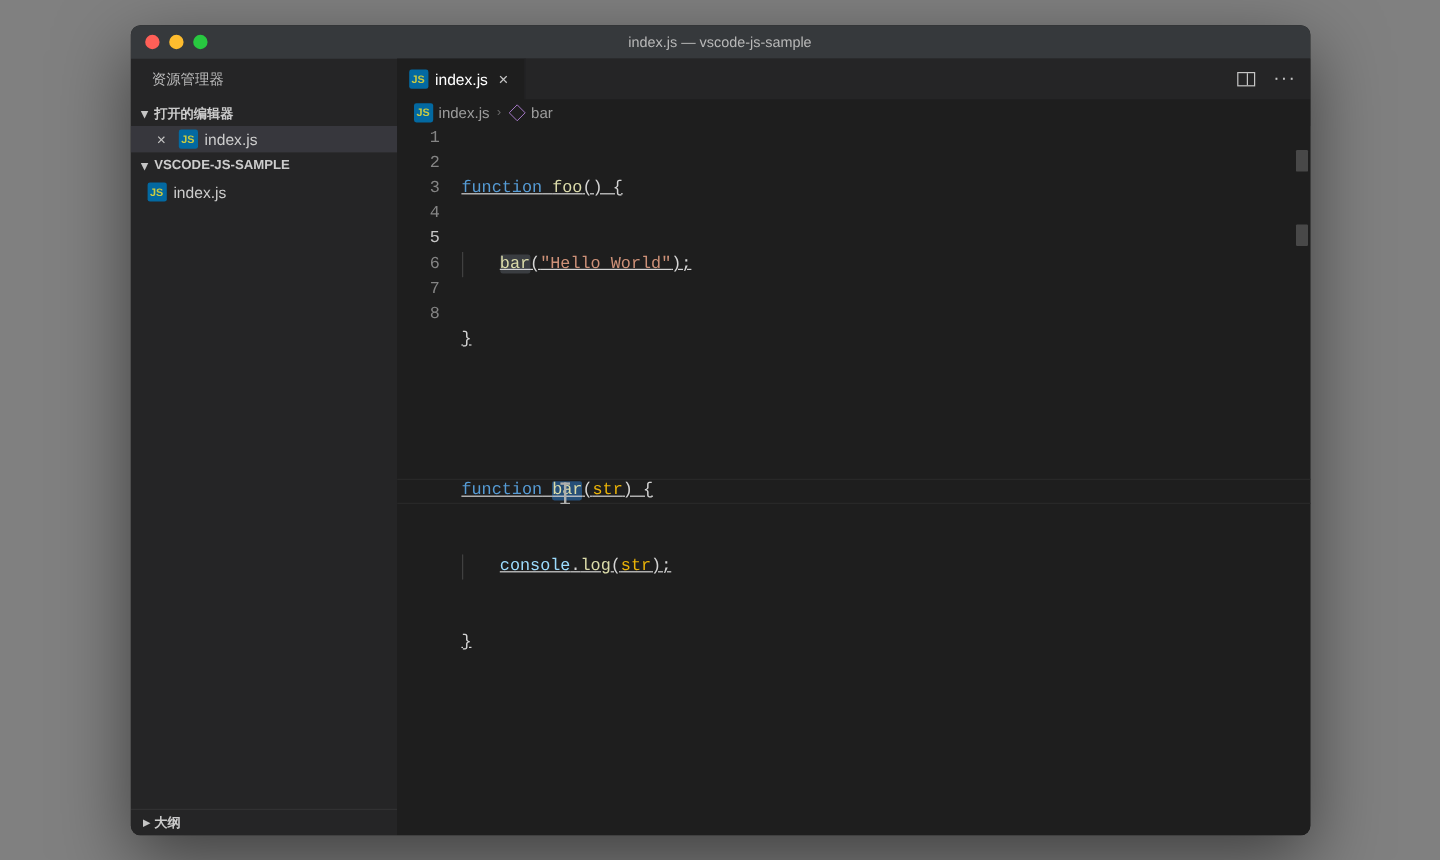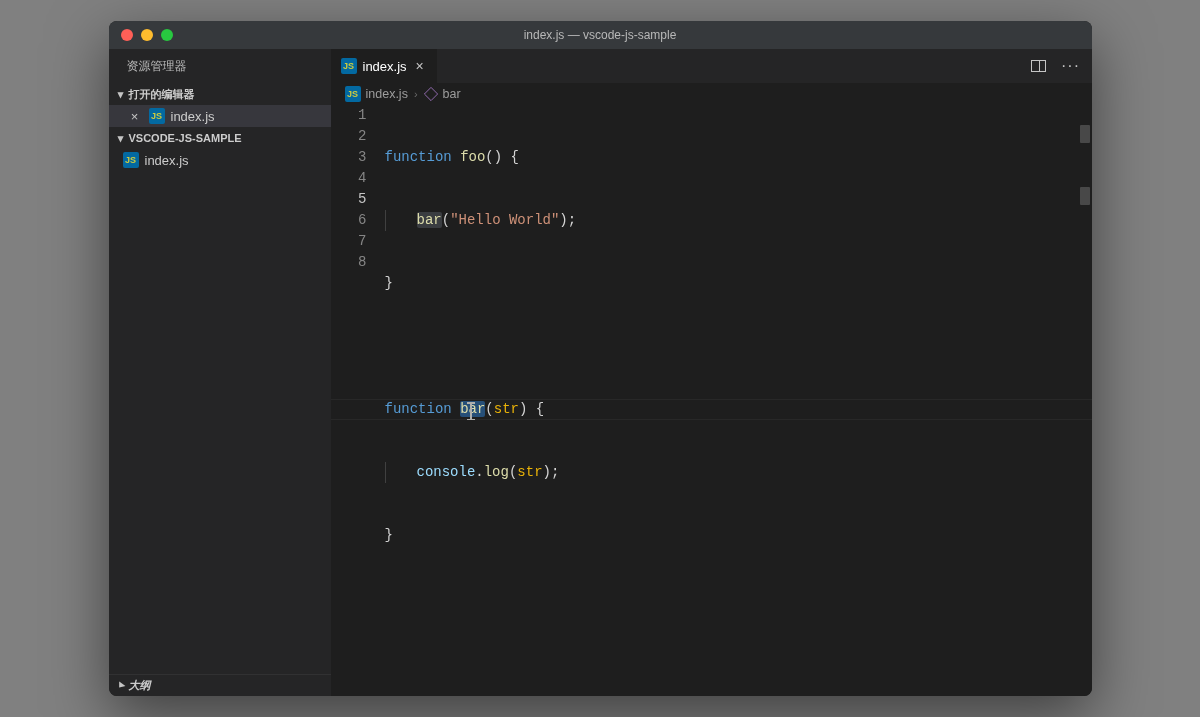--- a/index.html
+++ b/index.html
@@ -115,21 +115,20 @@
     font-weight: 700;
     display: inline-flex;
     align-items: center;
     justify-content: center;
     border-radius: 2px;
   }
   .filename { color: #cccccc; }
   .sidebar-spacer { flex: 1; }
   .section-header.bottom {
     border-top: 1px solid rgba(255,255,255,0.06);
-    font-style: italic;
   }
   
   .editor-area {
     flex: 1;
     background: #1e1e1e;
     display: flex;
     flex-direction: column;
     position: relative;
     min-width: 0;
   }
@@ -213,21 +212,21 @@
     user-select: none;
   }
   .gutter .ln { height: 21px; }
   .gutter .ln.current { color: #c6c6c6; }
   .code {
     flex: 1;
     position: relative;
     white-space: pre;
     color: #d4d4d4;
   }
-  .code .line { height: 21px; position: relative; }
+  .code .line { height: 21px; position: relative; text-decoration: underline; }
   .code .line.current::before {
     content: '';
     position: absolute;
     left: -54px; right: -40px; top: 0; bottom: 0;
     border-top: 1px solid #282828;
     border-bottom: 1px solid #282828;
     pointer-events: none;
   }
   .indent-guide {
     position: absolute;

